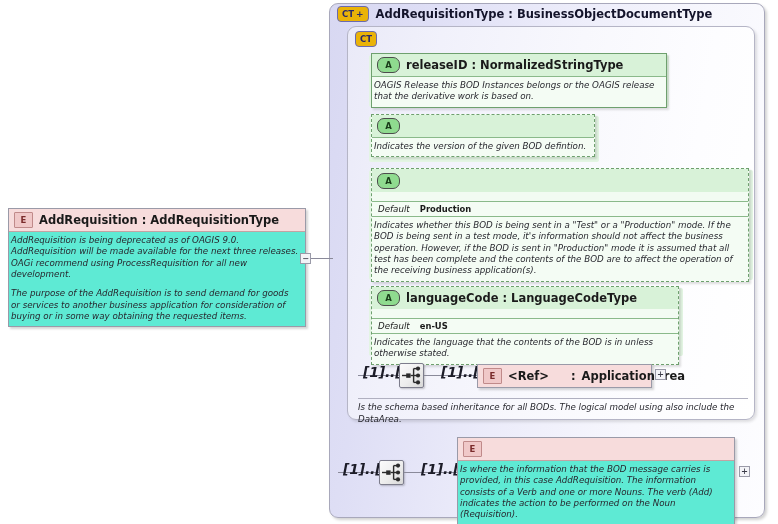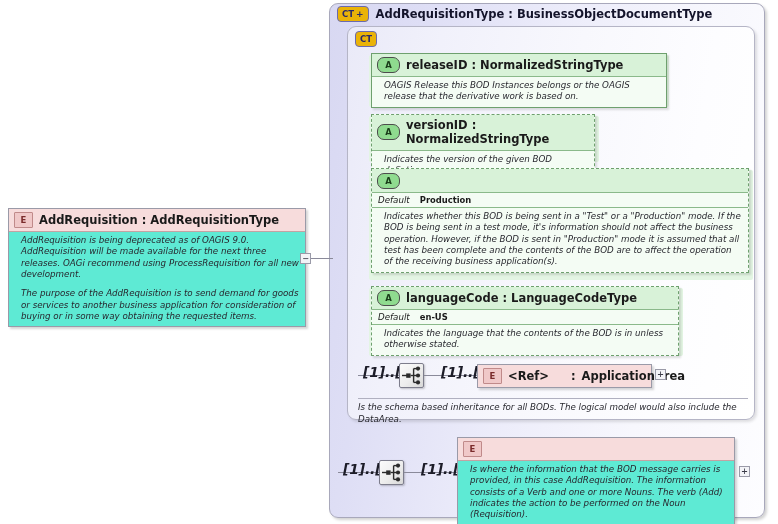--- a/index.html
+++ b/index.html
@@ -16,28 +16,29 @@
   .node{position:absolute;box-sizing:border-box;}
   .node .hdr{
     display:flex;align-items:center;gap:6px;
     padding:3px 6px 3px 5px;
     font-size:11.5px;font-weight:bold;color:#1a1a1a;
     line-height:1.25;
   }
   .node .hdr .ttl{white-space:normal;}
   .node .body{
     font-size:8.7px;font-style:italic;color:#27272e;
-    line-height:1.3;padding:3px 6px 4px 12px;
+    line-height:1.3;padding:3px 6px 4px 2px;
     border-top:1px solid #b9b9c4;
   }
   .node .defrow{
     display:flex;gap:10px;align-items:baseline;
     font-size:8.7px;color:#1a1a1a;
     padding:2px 6px 2px 6px;
     border-top:1px solid #b9b9c4;
+    margin-top:9px;
   }
   .node .defrow .dlbl{font-style:italic;}
   .node .defrow .dval{font-weight:bold;font-style:normal;font-size:8.4px;}
 
   
   .badge{
     flex:0 0 auto;display:inline-flex;align-items:center;justify-content:center;
     font-size:8.5px;font-weight:bold;font-style:normal;
     letter-spacing:0px;
   }
@@ -138,36 +139,35 @@
   </div>
 
   <div class="ct-inner" style="left:347px;top:26px;width:408px;height:394px;"></div>
 
   <div class="ct-label" style="left:355px;top:31px;">
     <span class="badge badge-ct">
       <span>CT</span>
     </span>
   </div>
 
-  <div style="position:absolute;left:358px;top:398px;width:390px;font-size:8.7px;font-style:italic;color:#27272e;line-height:1.33;border-top:1px solid #b0b0c0;padding-top:3px;">Is the schema based inheritance for all BODs. The logical model would also include the DataArea.</div>
+  <div style="position:absolute;left:358px;top:398px;width:390px;font-size:8.7px;font-style:italic;color:#27272e;line-height:1.33;border-top:1px solid #b0b0c0;padding-top:3px;">Is the schema based inheritance for all BODs. The logical model using also include the DataArea.</div>
 
   <div class="attr-shadowbg" style="left:369px;top:55px;width:300px;height:52px;"></div>
   <div class="node attr" style="left:371px;top:53px;width:296px;">
     <div class="hdr">
       <span class="badge badge-a">A</span>
       <span class="ttl">releaseID : NormalizedStringType</span>
     </div>
     <div class="body">OAGIS Release this BOD Instances belongs or the OAGIS release that the derivative work is based on.</div>
   </div>
 
   <div class="attr-shadowbg" style="left:369px;top:116px;width:230px;height:46px;"></div>
   <div class="node attr optional" style="left:371px;top:114px;width:224px;">
     <div class="hdr">
       <span class="badge badge-a">A</span>
-      <span class="ttl">versionID : NormalizedStringType</span>
     </div>
     <div class="body">Indicates the version of the given BOD defintion.</div>
   </div>
 
   <div class="attr-shadowbg" style="left:369px;top:170px;width:384px;height:110px;"></div>
   <div class="node attr optional" style="left:371px;top:168px;width:378px;">
     <div class="hdr" style="align-items:flex-start;">
       <span class="badge badge-a" style="margin-top:1px;">A</span>
     </div>
     <div class="defrow">

